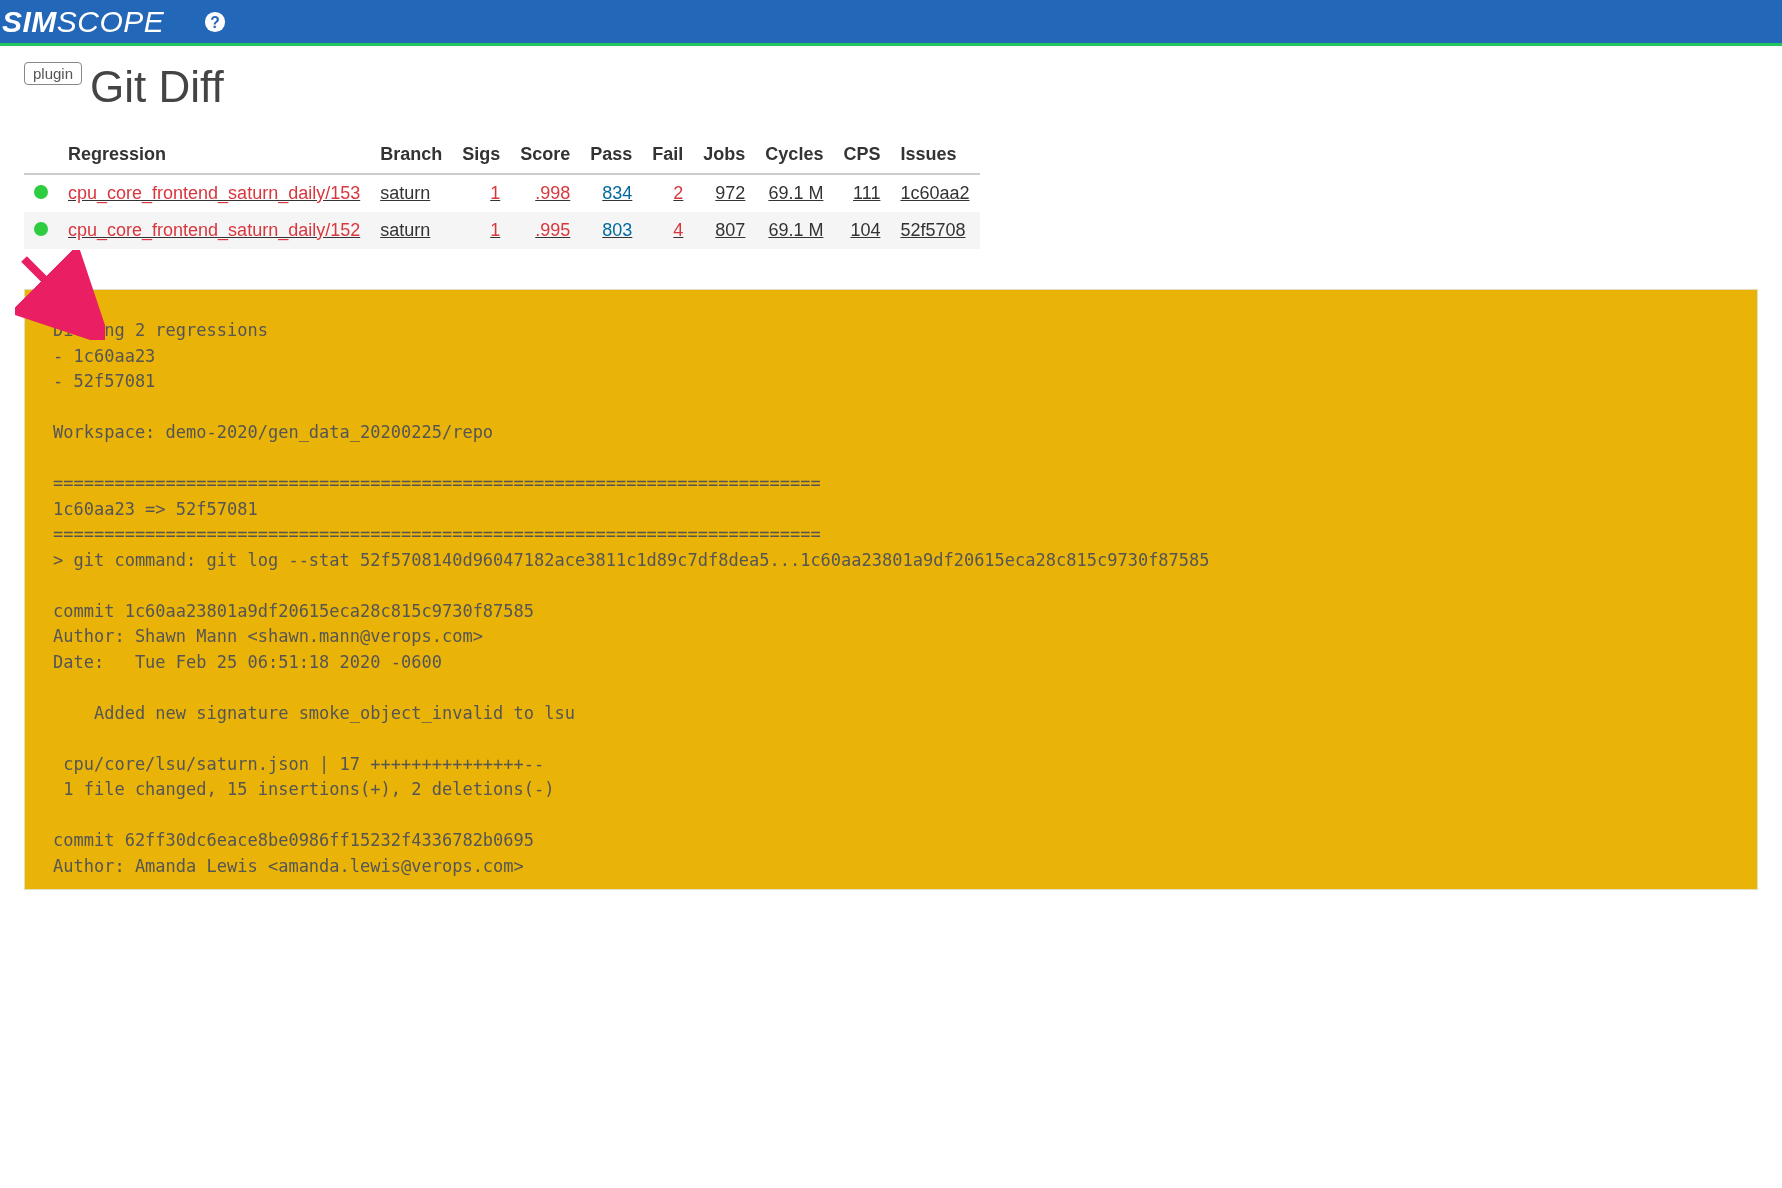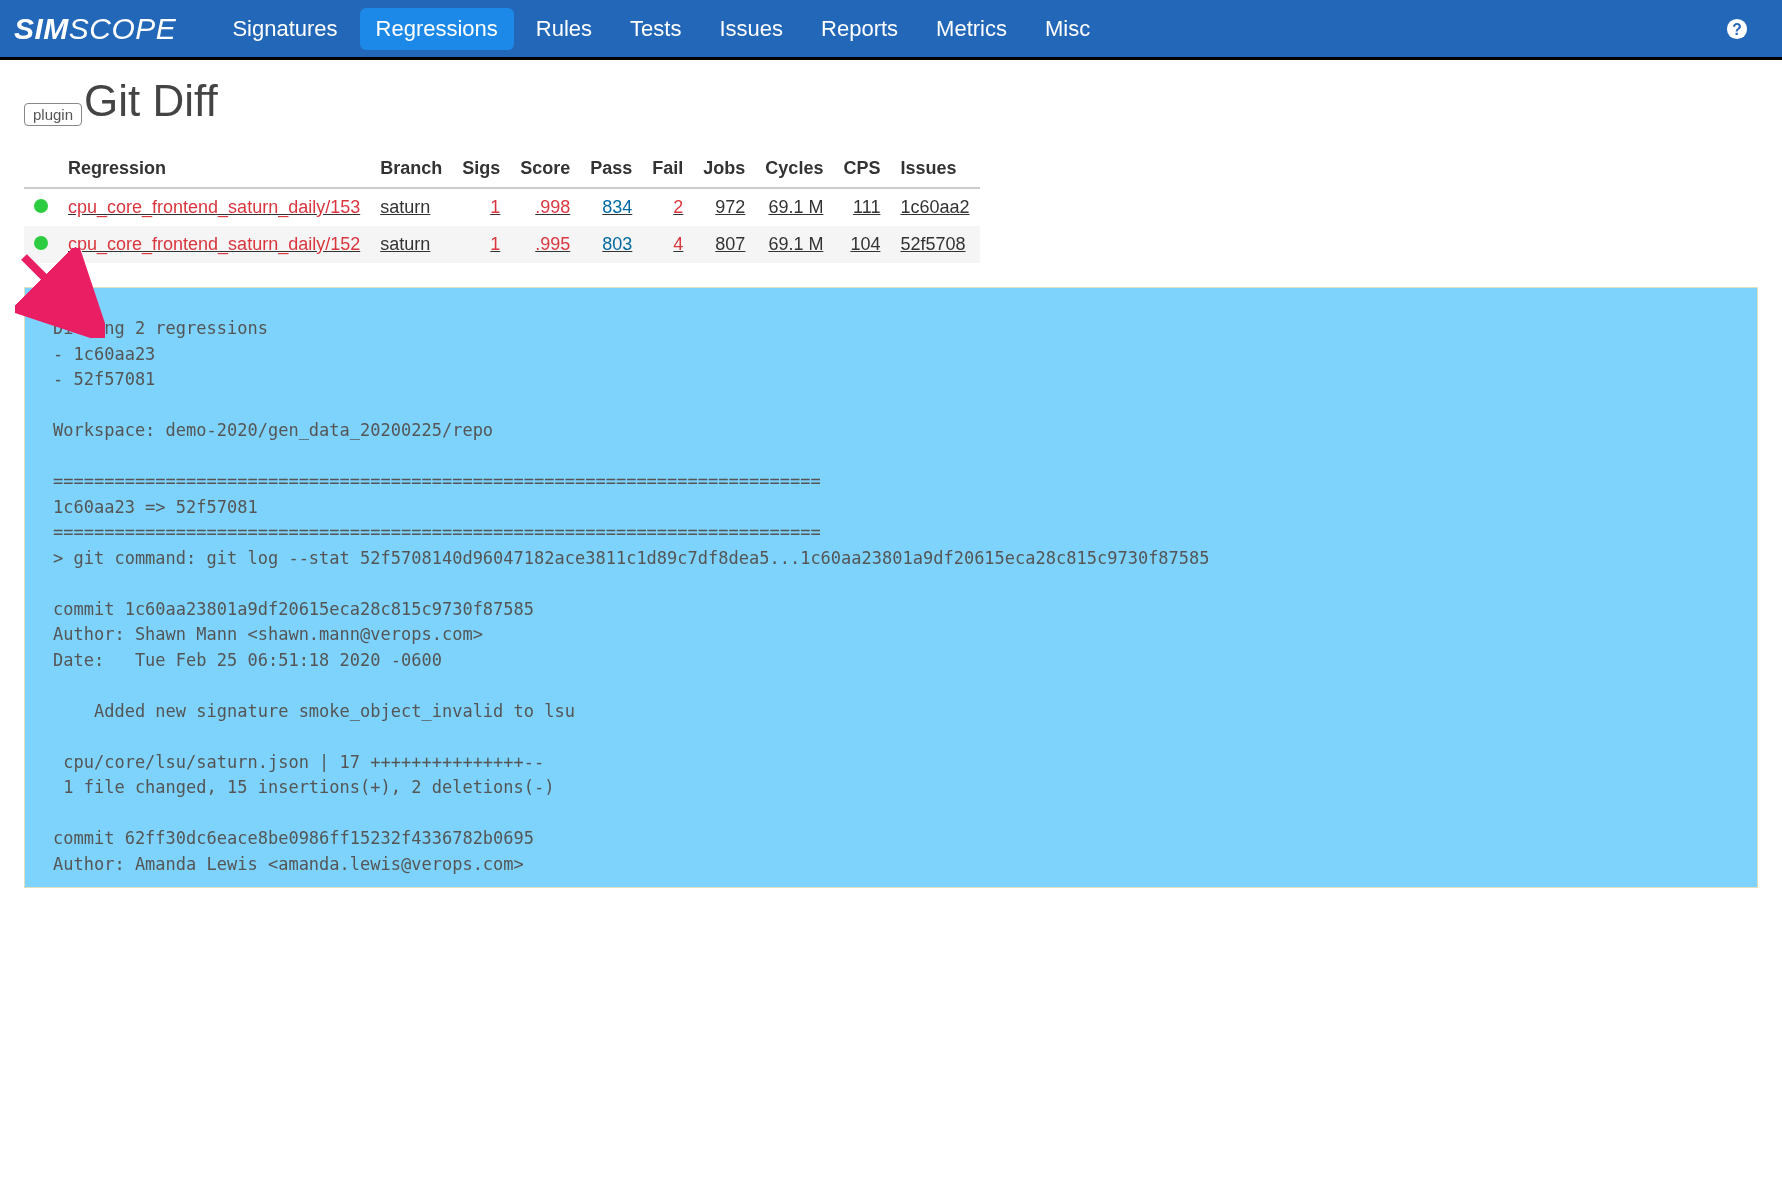--- a/index.html
+++ b/index.html
@@ -4,25 +4,25 @@
   <style>
     * { box-sizing: border-box; margin: 0; padding: 0; }
     body {
       font-family: -apple-system, BlinkMacSystemFont, "Segoe UI", Helvetica, Arial, sans-serif;
       font-size: 16px;
       color: #333;
       background: #fff;
     }
     .topnav {
       background: #2367b8;
-      border-bottom: 3px solid #000000;
+      border-bottom: 3px solid #22c55e;
       display: flex;
       align-items: center;
-      height: 60px;
-      padding: 0 14px;
+      height: 46px;
+      padding: 0 2px;
     }
     .logo {
       display: flex;
       align-items: baseline;
       color: #fff;
       font-weight: 300;
       font-size: 30px;
       letter-spacing: 0.5px;
       margin-right: 40px;
       font-style: italic;
@@ -39,21 +39,21 @@
     .nav-item.active { background: #1c89e8; }
     .help-icon {
       width: 22px; height: 22px; color: #fff;
       display: flex; align-items: center; justify-content: center;
       margin-right: 20px;
     }
     .page {
       padding: 16px 24px 24px 24px;
     }
     .title-row {
-      display: flex; align-items: flex-end; gap: 2px; margin-bottom: 24px;
+      display: flex; align-items: flex-start; gap: 8px; margin-bottom: 24px;
     }
     .plugin-badge {
       border: 1px solid #888;
       border-radius: 4px;
       padding: 2px 8px;
       font-size: 15px;
       color: #555;
     }
     .page-title {
       font-size: 44px;
@@ -82,22 +82,22 @@
     table.reg td.num { text-align: right; }
     table.reg tr.datarow:nth-child(even) td { background: #f5f5f5; }
     .dot {
       width: 14px; height: 14px; border-radius: 50%;
       background: #2ecc40; display: inline-block;
     }
     .link-red { color: #d9363e; cursor: pointer; }
     .txt-red { color: #d9363e; }
     .txt-green { color: #0369a1; }
     .diff-panel {
-      margin-top: 24px;
-      background: #7dd3fc;
+      margin-top: 40px;
+      background: #eab308;
       border: 1px solid #e0e0c0;
       padding: 28px 28px 10px 28px;
       position: relative;
     }
     .diff-panel pre {
       font-family: "Menlo", "Consolas", monospace;
       font-size: 17px;
       line-height: 1.5;
       color: #555;
       white-space: pre;
@@ -111,30 +111,20 @@
     }
   </style>
 </head>
 <body>
 
 <div class="topnav">
   <div class="logo">
     <span class="bold">SIM</span>
       <span>SCOPE</span>
   </div>
-  <div class="nav-items" id="nav-items">
-      <div class="nav-item">Signatures</div>
-      <div class="nav-item active">Regressions</div>
-      <div class="nav-item">Rules</div>
-      <div class="nav-item">Tests</div>
-      <div class="nav-item">Issues</div>
-      <div class="nav-item">Reports</div>
-      <div class="nav-item">Metrics</div>
-      <div class="nav-item">Misc</div>
-    </div>
   <div class="help-icon">
     <svg viewBox="0 0 24 24" width="22" height="22" fill="currentColor">
         <circle cx="12" cy="12" r="11" fill="#fff"></circle>
         <text x="12" y="18" font-size="17" font-weight="700" text-anchor="middle" fill="#2367b8">?</text>
       </svg>
   </div>
 </div>
 
 <div class="page">
   <div class="title-row">

